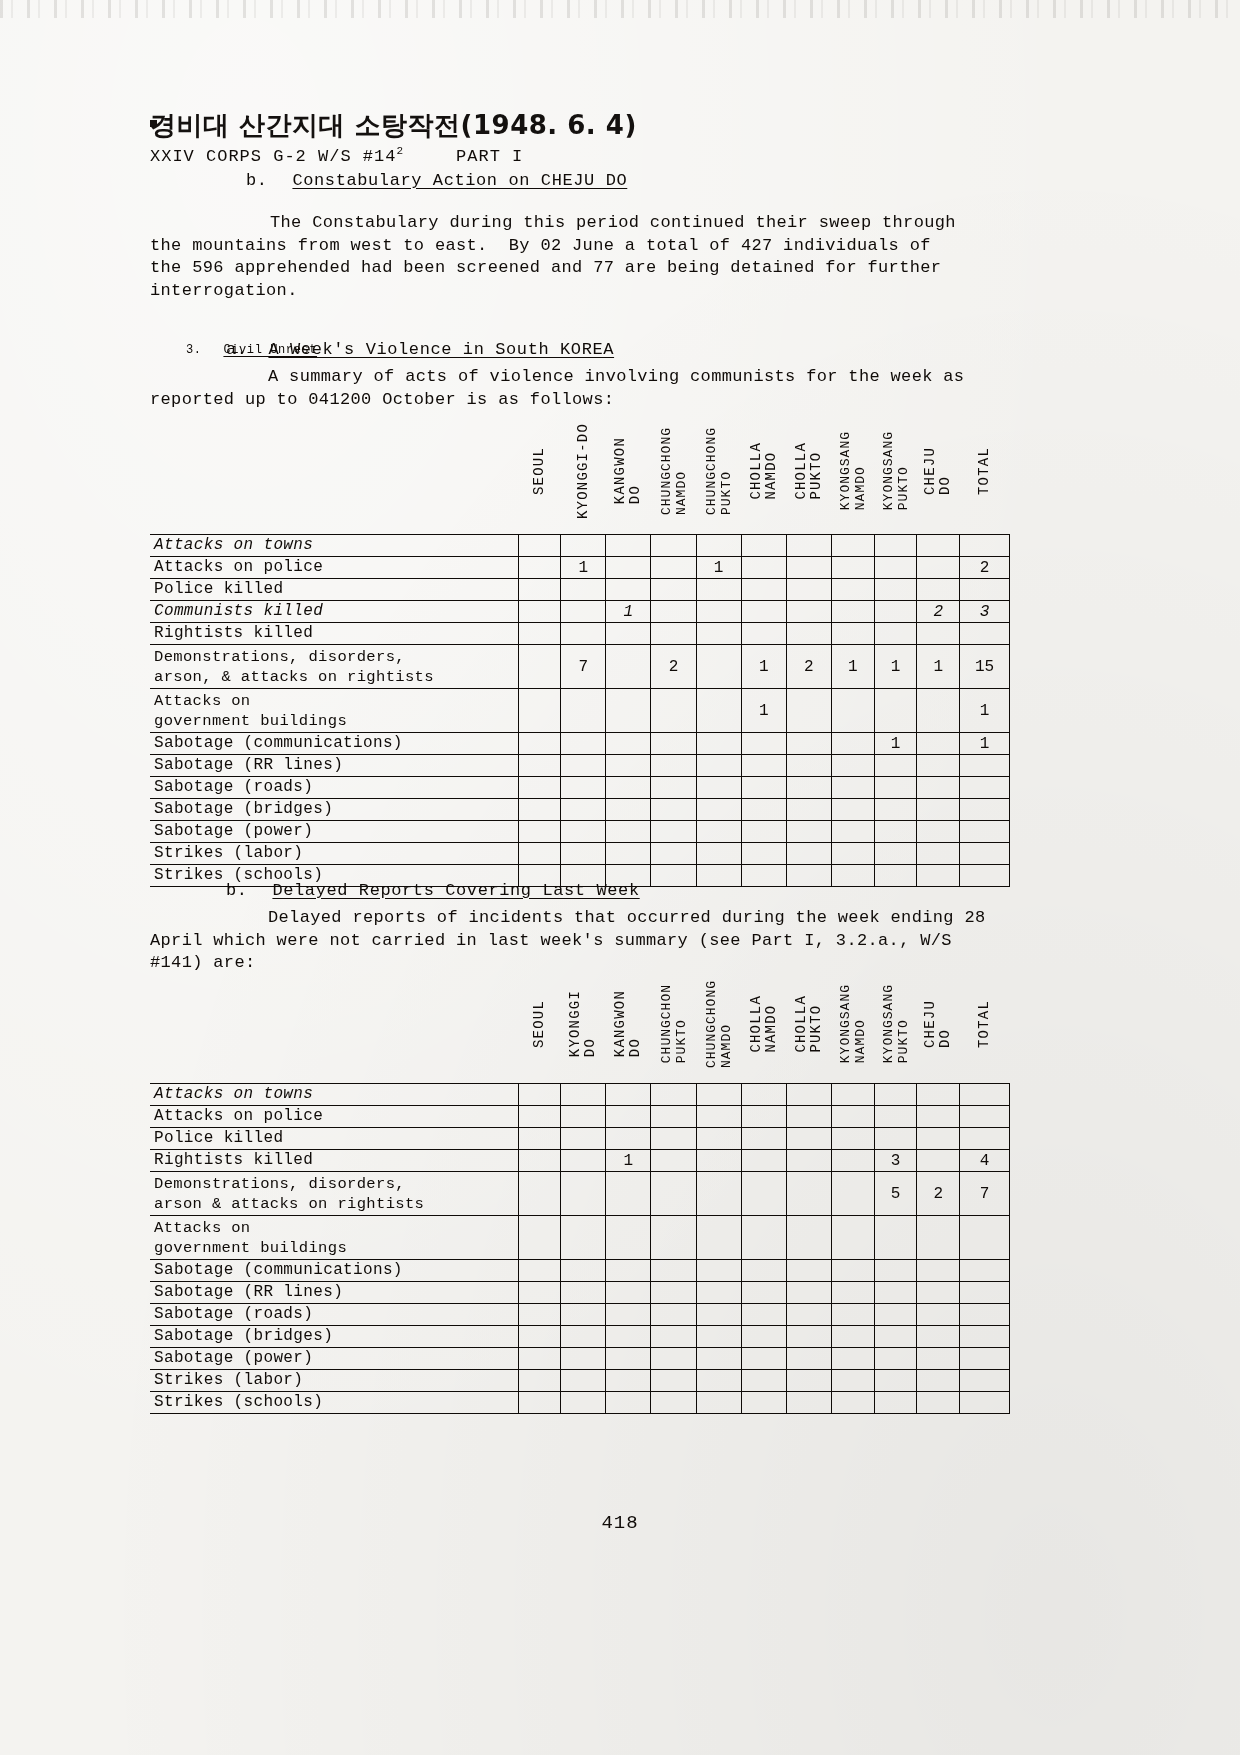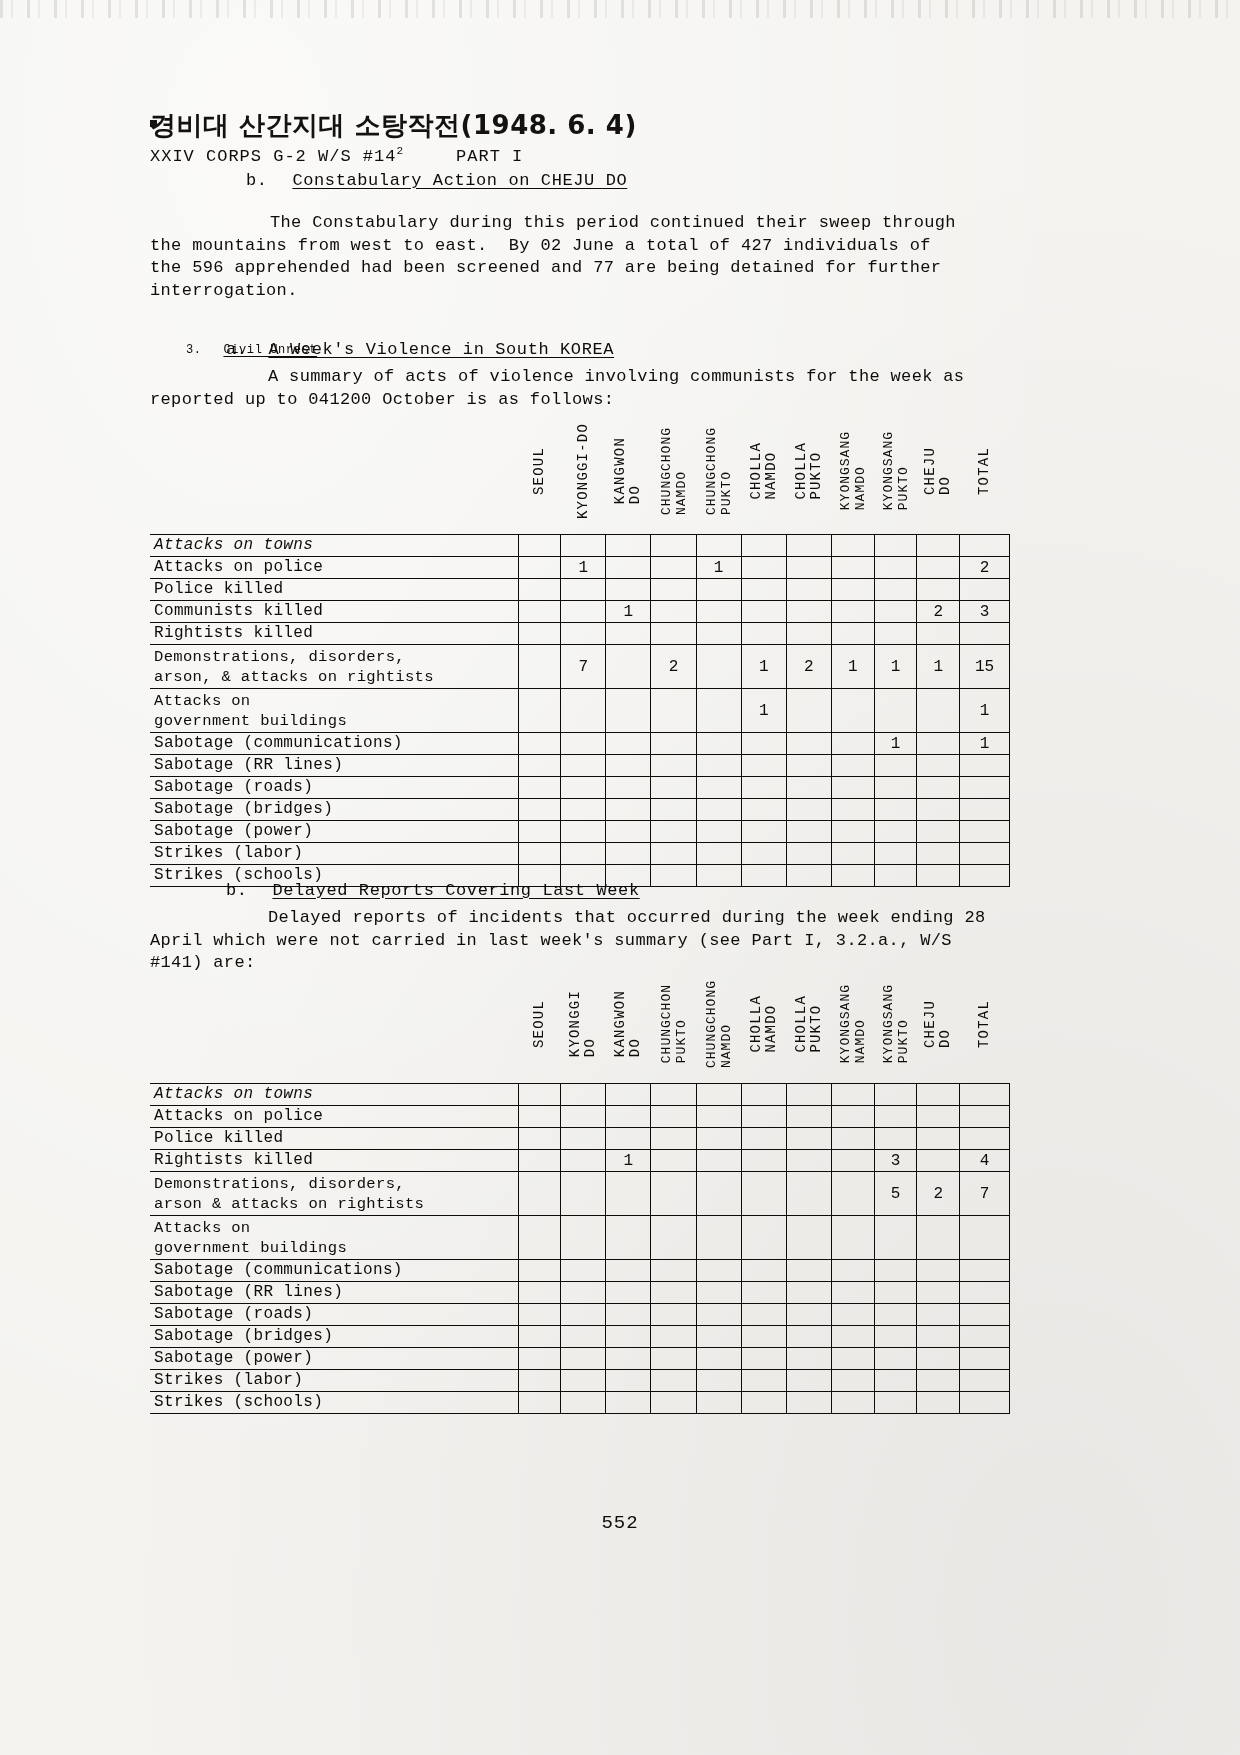--- a/index.html
+++ b/index.html
@@ -253,21 +253,21 @@
           <td></td>
           <td></td>
           <td></td>
           <td></td>
           <td></td>
           <td></td>
           <td></td>
           <td></td>
           <td></td>
         </tr>
-        <tr style="height: 22px;">
+        <tr style="height: 22px; font-style: italic;">
           <td class="rowlab">Communists killed</td>
           <td></td>
           <td></td>
           <td>1</td>
           <td></td>
           <td></td>
           <td></td>
           <td></td>
           <td></td>
           <td></td>
@@ -667,15 +667,15 @@
           <td></td>
           <td></td>
           <td></td>
           <td></td>
           <td></td>
           <td></td>
         </tr>
       </tbody>
     </table>
 
-  <div class="page-no">552</div>
+  <div class="page-no">418</div>
 
 </div>
 
 </body></html>

